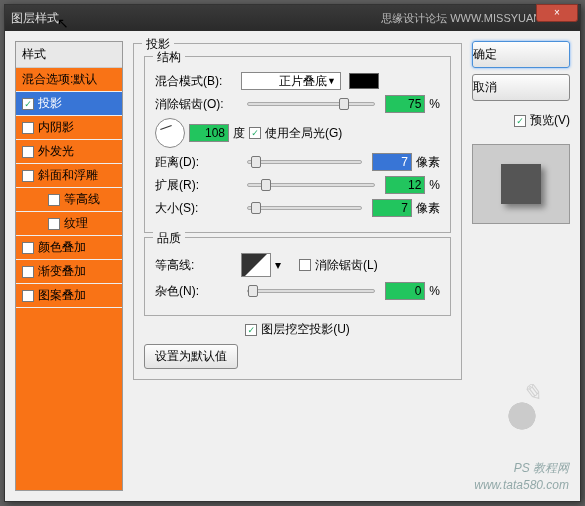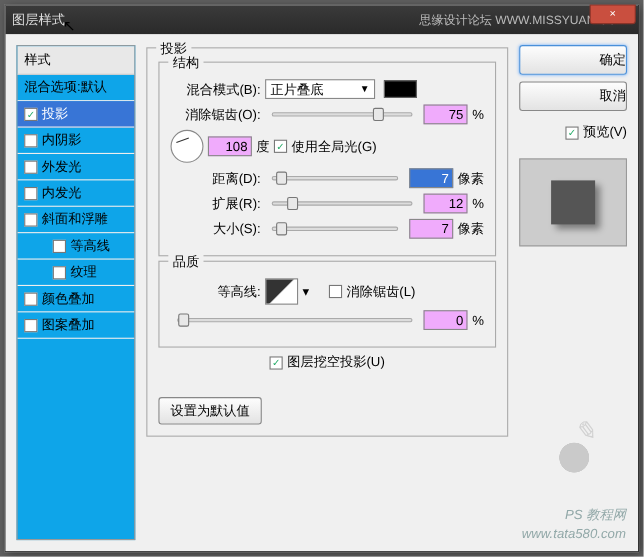--- a/index.html
+++ b/index.html
@@ -3,47 +3,47 @@
 <meta charset="utf-8">
 <style>
 *{box-sizing:border-box;margin:0;padding:0;font-family:"Microsoft YaHei",SimSun,sans-serif;font-size:12px}
 body{background:#606060;width:585px;height:506px;position:relative}
 .window{position:absolute;top:4px;left:4px;right:4px;bottom:4px;background:#f0f0f0;border:1px solid #333;box-shadow:2px 2px 8px rgba(0,0,0,0.5)}
 .titlebar{height:26px;background:linear-gradient(#3a3a3a,#2a2a2a);color:#ddd;display:flex;align-items:center;padding:0 6px;position:relative}
 .titlebar .title{flex:1}
 .titlebar .brand{color:#bbb;font-size:11px;margin-right:4px}
 .closebtn{position:absolute;right:2px;top:-1px;width:42px;height:18px;background:#c94f3f;color:#fff;text-align:center;line-height:15px;border-radius:0 0 3px 3px;border:1px solid #8a3328;font-size:10px}
 .content{display:flex;padding:10px;gap:8px;height:calc(100% - 26px)}
-.leftcol{width:108px;border:1px solid #999;background:#0ea5e9}
+.leftcol{width:108px;border:1px solid #999;background:#f97316}
 .lefthdr{background:#e8e8e8;padding:4px 6px;border-bottom:1px solid #ccc}
 .lrow{padding:3px 6px;display:flex;align-items:center;gap:4px;border-bottom:1px solid #eee}
 .lrow.sel{background:#3875d6;color:#fff}
 .lrow.ind{padding-left:32px}
 .cb{width:12px;height:12px;border:1px solid #777;background:#fff;display:inline-flex;align-items:center;justify-content:center;font-size:9px;color:#2a6}
 .midcol{flex:1;padding:2px}
 .fieldset{border:1px solid #aaa;padding:8px 10px 10px;margin-bottom:6px;position:relative}
 .legend{position:absolute;top:-8px;left:8px;background:#f0f0f0;padding:0 4px}
 .subfs{border:1px solid #aaa;padding:10px;margin-top:4px;position:relative}
 .sublegend{position:absolute;top:-8px;left:8px;background:#f0f0f0;padding:0 4px}
 .row{display:flex;align-items:center;margin:5px 0;gap:4px}
-.lbl{width:82px;text-align:right}
-.combo{border:1px solid #888;background:#fff;height:18px;width:100px;padding:0 4px;display:flex;align-items:center;justify-content:space-between}
+.lbl{width:82px;}
+.combo{border:1px solid #888;background:#fff;height:18px;width:100px;padding:0 4px;display:flex;align-items:center;justify-content:flex-end}
 .combo .arr{font-size:9px}
 .swatch{width:30px;height:16px;background:#000;border:1px solid #666;margin-left:4px}
 .slider{flex:1;height:4px;background:#ddd;border:1px solid #aaa;border-radius:2px;position:relative;margin:0 6px}
 .thumb{position:absolute;top:-5px;width:10px;height:12px;background:#e8e8e8;border:1px solid #777;border-radius:2px}
-.num{width:40px;height:18px;border:1px solid #888;background:#f0abfc;text-align:right;padding:0 3px;line-height:16px}
+.num{width:40px;height:18px;border:1px solid #888;background:#22c55e;text-align:right;padding:0 3px;line-height:16px}
 .num.sel{background:#3875d6;color:#fff}
 .angdial{width:30px;height:30px;border:1px solid #888;border-radius:50%;background:#fff;position:relative}
 .angdial::after{content:"";position:absolute;width:12px;height:1px;background:#333;top:8px;left:4px;transform:rotate(-20deg)}
 .contour{width:30px;height:24px;border:1px solid #888;background:linear-gradient(135deg,#333 0%,#333 48%,#fff 52%,#fff 100%)}
 .btn{background:linear-gradient(#fdfdfd,#e3e3e3);border:1px solid #888;border-radius:3px;padding:3px 10px;text-align:center}
-.btnrow{display:flex;gap:10px;justify-content:flex-start;margin-top:23px}
+.btnrow{display:flex;gap:10px;justify-content:flex-start;margin-top:6px}
 .rightcol{width:98px;display:flex;flex-direction:column;gap:6px}
-.rbtn{background:linear-gradient(#fdfdfd,#e3e3e3);border:1px solid #888;border-radius:3px;padding:4px 0;text-align:right;position:relative}
+.rbtn{background:linear-gradient(#fdfdfd,#e3e3e3);border:1px solid #888;border-radius:3px;padding:4px 0;text-align:left;position:relative}
 .rbtn.focus{border:1px solid #4a90d9;box-shadow:0 0 3px #6af}
 .cursor{position:absolute;font-size:14px;left:52px;top:10px;pointer-events:none}
 .preview{border:1px solid #999;background:#ccc;height:80px;display:flex;align-items:center;justify-content:center;margin-top:4px}
 .prevsq{width:40px;height:40px;background:#555;box-shadow:4px 4px 6px rgba(0,0,0,0.4)}
 .watermark{position:absolute;right:16px;bottom:12px;color:#6a8a8a;font-size:11px;font-style:italic;text-align:right;line-height:1.4;opacity:0.7}
 .wmimg{width:40px;height:80px;margin:0 auto 4px;opacity:0.5;background:radial-gradient(circle,#888 30%,transparent 31%);font-size:24px;color:#999}
 </style>
 </head>
 <body>
 
@@ -67,37 +67,37 @@
           <div class="lrow">
             <span class="cb"></span>
             <span>内阴影</span>
           </div>
           <div class="lrow">
             <span class="cb"></span>
             <span>外发光</span>
           </div>
           <div class="lrow">
             <span class="cb"></span>
-            <span>内发光</span>
-          </div>
-          <div class="lrow">
-            <span class="cb"></span>
             <span>斜面和浮雕</span>
           </div>
           <div class="lrow ind">
             <span class="cb"></span>
             <span>等高线</span>
           </div>
           <div class="lrow ind">
             <span class="cb"></span>
             <span>纹理</span>
           </div>
           <div class="lrow">
             <span class="cb"></span>
             <span>颜色叠加</span>
+          </div>
+          <div class="lrow">
+            <span class="cb"></span>
+            <span>渐变叠加</span>
           </div>
           <div class="lrow">
             <span class="cb"></span>
             <span>图案叠加</span>
           </div>
         </div>
   </div>
   <div class="midcol">
    <div class="fieldset">
     <div class="legend">投影</div>
@@ -155,20 +155,21 @@
      <div class="sublegend">品质</div>
      <div class="row">
       <span class="lbl">等高线:</span>
       <div class="contour"></div>
               <span class="arr">▾</span>
       <span style="width:10px"></span>
       <span class="cb"></span>
       <span>消除锯齿(L)</span>
      </div>
      <div class="row">
+      <span class="lbl">杂色(N):</span>
       <div class="slider">
                 <div class="thumb" style="left:0"></div>
               </div>
       <div class="num">0</div>
       <span>%</span>
      </div>
     </div>
     <div class="row" style="justify-content:center">
      <span class="cb">✓</span>
      <span>图层挖空投影(U)</span>

